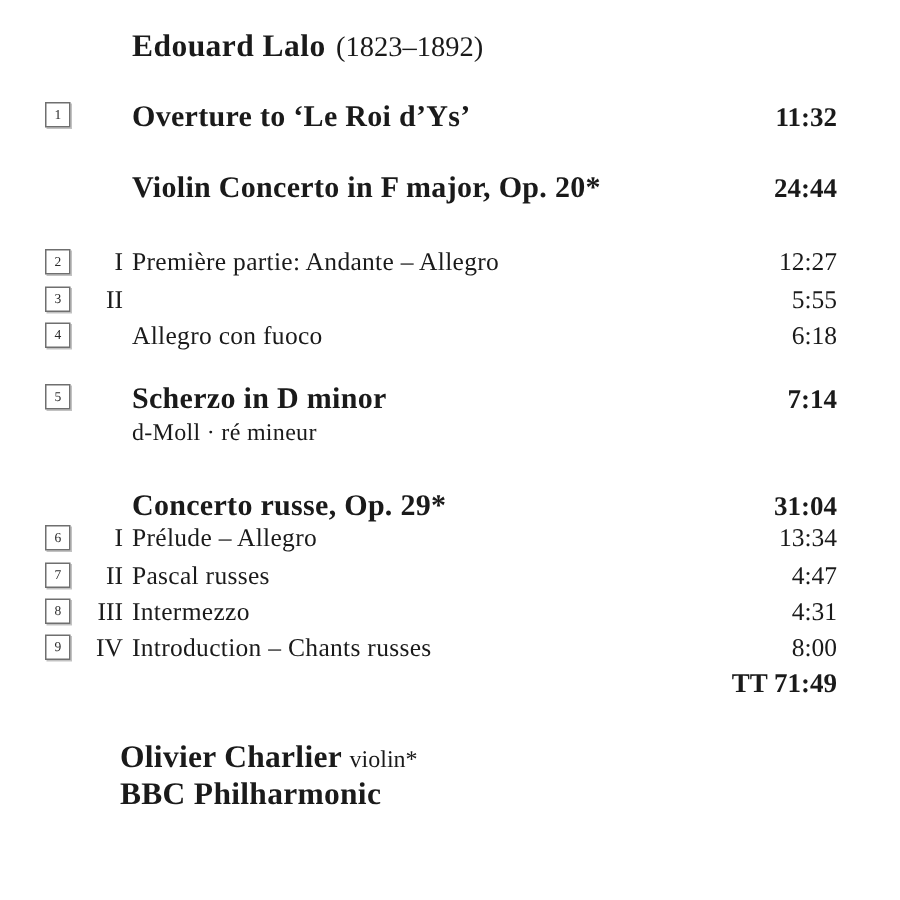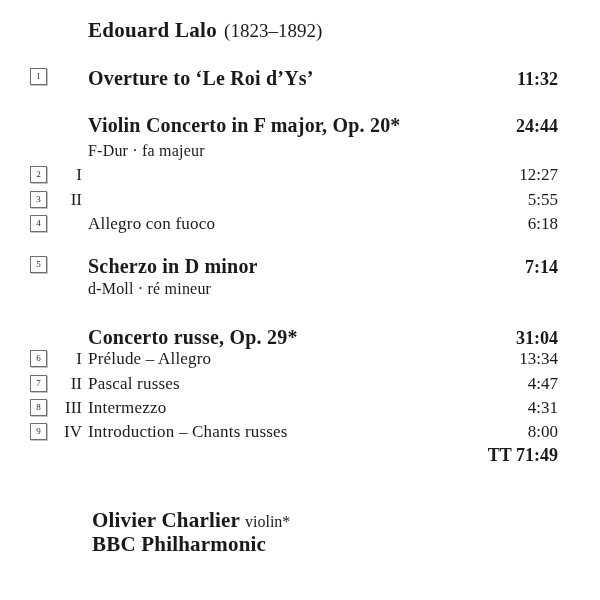--- a/index.html
+++ b/index.html
@@ -42,21 +42,21 @@
   .title{letter-spacing:.2px;}
   .dur{margin-left:auto;}
   .t-bold .title{font-size:20px;font-weight:bold;}
   .t-bold .dur{font-size:18px;font-weight:bold;}
   .t-normal .title{font-size:17px;}
   .t-normal .dur{font-size:17px;}
   .t-sub .title{font-size:16px;}
   .composer-row .name{font-size:21px;font-weight:bold;letter-spacing:.3px;}
   .composer-row .dates{font-size:19px;margin-left:7px;}
   .tt-row{justify-content:flex-end;font-size:18px;font-weight:bold;}
-  .credits{position:absolute;left:92px;top:493px;margin-top:16px;}
+  .credits{position:absolute;left:80px;top:493px;}
   .credit-line{line-height:23px;white-space:nowrap;}
   .artist{font-size:21px;font-weight:bold;letter-spacing:.2px;}
   .role{font-size:16px;font-weight:normal;margin-left:5px;}
 </style>
 </head>
 <body>
 
 <div class="page">
 
   <div class="row composer-row" style="top:19px">
@@ -70,29 +70,27 @@
       </span>
     <span class="title">Overture to ‘Le Roi d’Ys’</span>
     <span class="dur">11:32</span>
   </div>
 
   <div class="row t-bold" style="top:114px">
     <span class="title">Violin Concerto in F major, Op. 20*</span>
     <span class="dur">24:44</span>
   </div>
 
-  <div class="row t-sub" style="top:142px">
-    <span class="title">F-Dur · fa majeur</span>
-  </div>
 
   <div class="row t-normal" style="top:165px">
     <span class="numbox">
         <span>2</span>
       </span>
     <span class="roman">I</span>
+    <span class="title">Première partie: Andante – Allegro</span>
     <span class="dur">12:27</span>
   </div>
 
   <div class="row t-normal" style="top:190px">
     <span class="numbox">
         <span>3</span>
       </span>
     <span class="roman">II</span>
     <span class="dur">5:55</span>
   </div>

